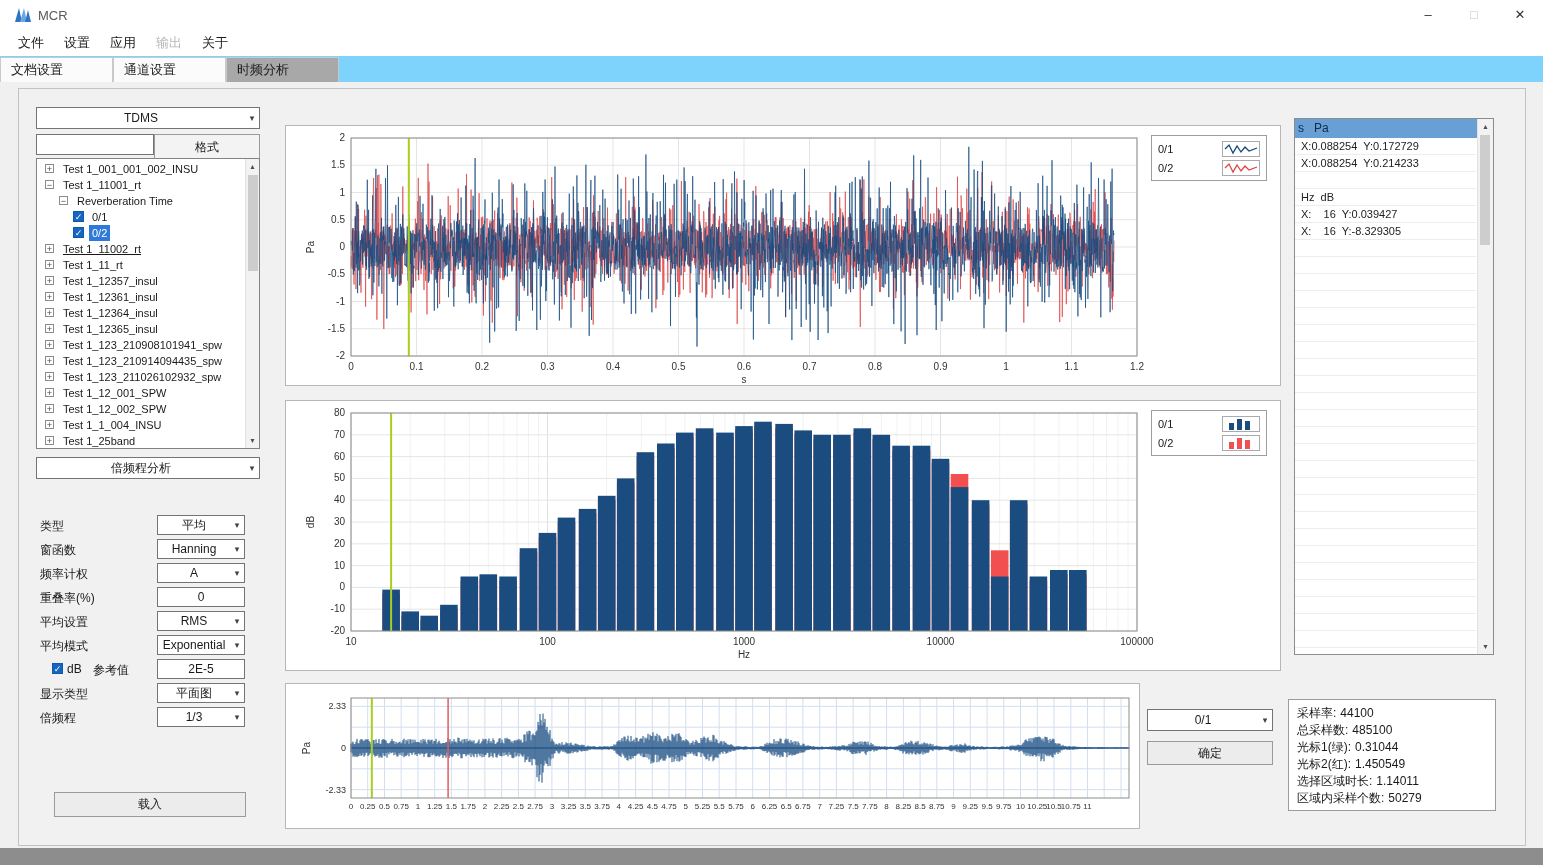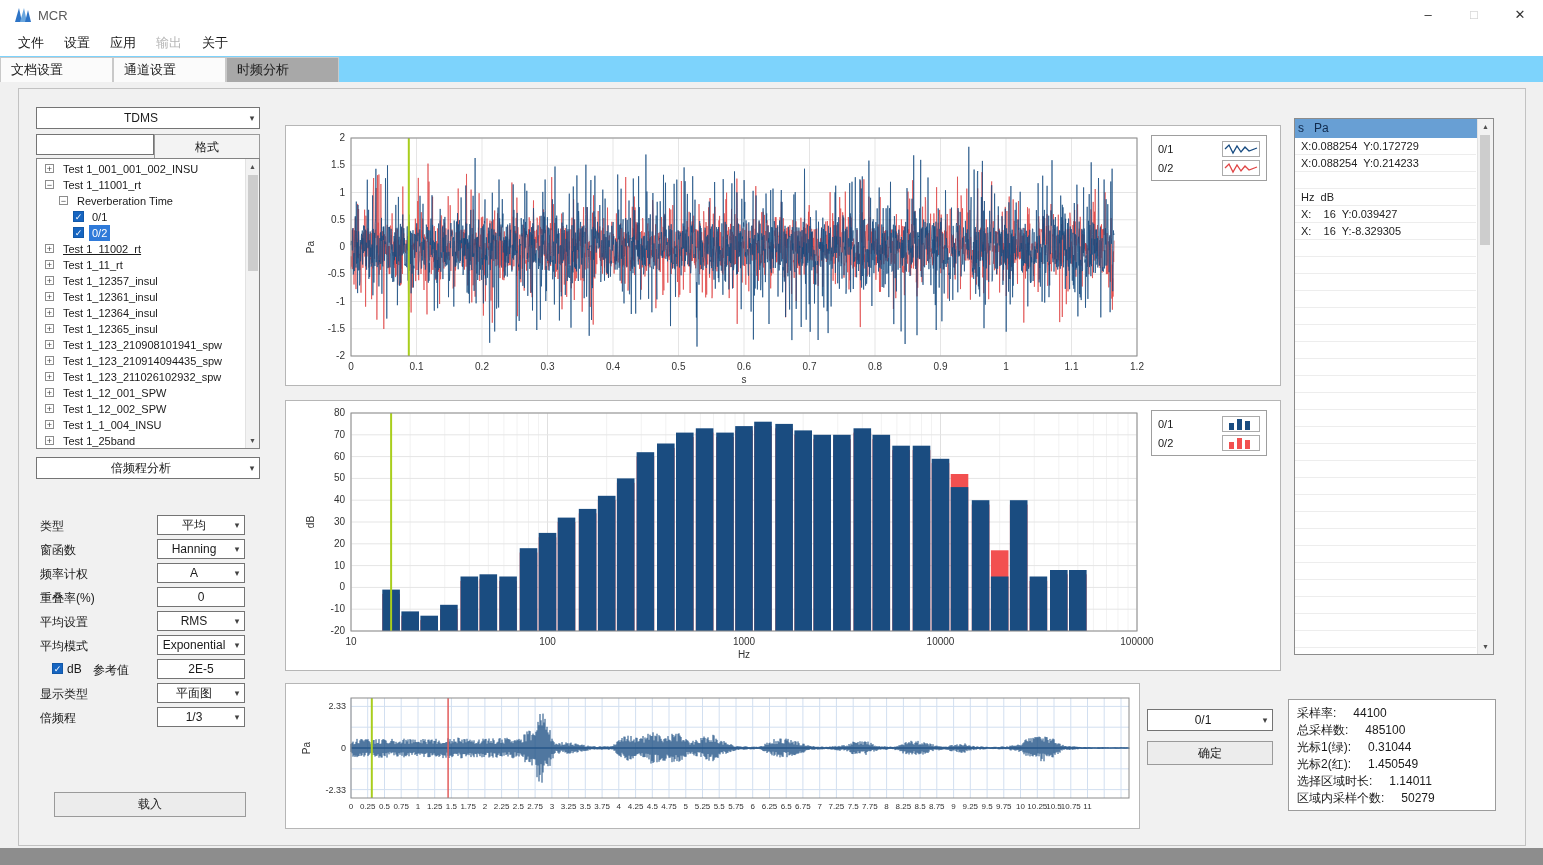--- a/index.html
+++ b/index.html
@@ -43,21 +43,21 @@
   .chartbox{background:#fff;border:1px solid #b6b6b6;box-sizing:border-box}
   .legend{background:#fff;border:1px solid #9e9e9e;box-sizing:border-box;padding:3px 0}
   .lg-row{display:flex;align-items:center;height:19px;padding:0 6px}
   .lg-label{flex:1;font-size:11px}
   .lg-icon{width:38px;height:16px;border:1px solid #ababab;box-sizing:border-box;display:flex;align-items:center;justify-content:center;background:#fff}
   #rtable{left:1294px;top:118px;width:200px;height:537px;background:#fff;border:1px solid #8c8c8c;box-sizing:border-box}
   #rt-header{left:1295px;top:119px;width:181px;height:19px;background:#689fd4;font-size:12px;line-height:19px;padding-left:3px;white-space:pre;color:#102a4d}
   #rt-rows{left:1295px;top:138px;width:181px;height:516px;overflow:hidden}
   .rt-row{height:17px;line-height:17px;font-size:11px;padding-left:6px;border-bottom:1px solid #ededed;white-space:pre;color:#222;box-sizing:border-box}
   #info-panel{left:1288px;top:699px;width:208px;height:112px;background:#fff;border:1px solid #9c9c9c;box-sizing:border-box;padding:5px 8px}
-  .info-row{display:flex;gap:17px;height:17px;line-height:17px;font-size:12px;white-space:nowrap}
+  .info-row{display:flex;gap:4px;height:17px;line-height:17px;font-size:12px;white-space:nowrap}
   svg{display:block}
 </style>
 </head>
 <body>
 
 <div id="titlebar" class="abs">
   <span class="abs" style="left:14px;top:7px">
     <svg width="18" height="16">
         <polygon points="1,15 5,1 8,15" fill="#2d74c6"></polygon>
         <polygon points="6,15 10,1 13,15" fill="#6aa6de"></polygon>

